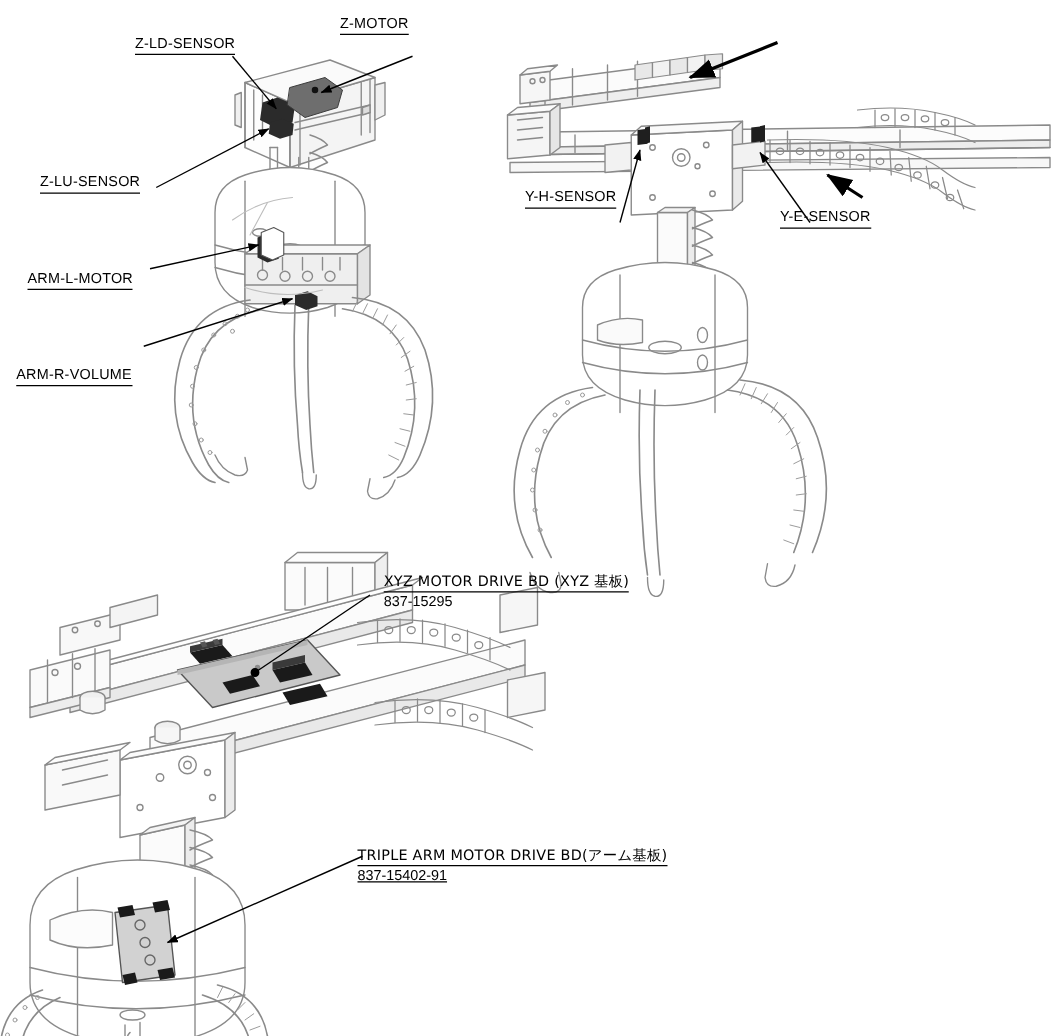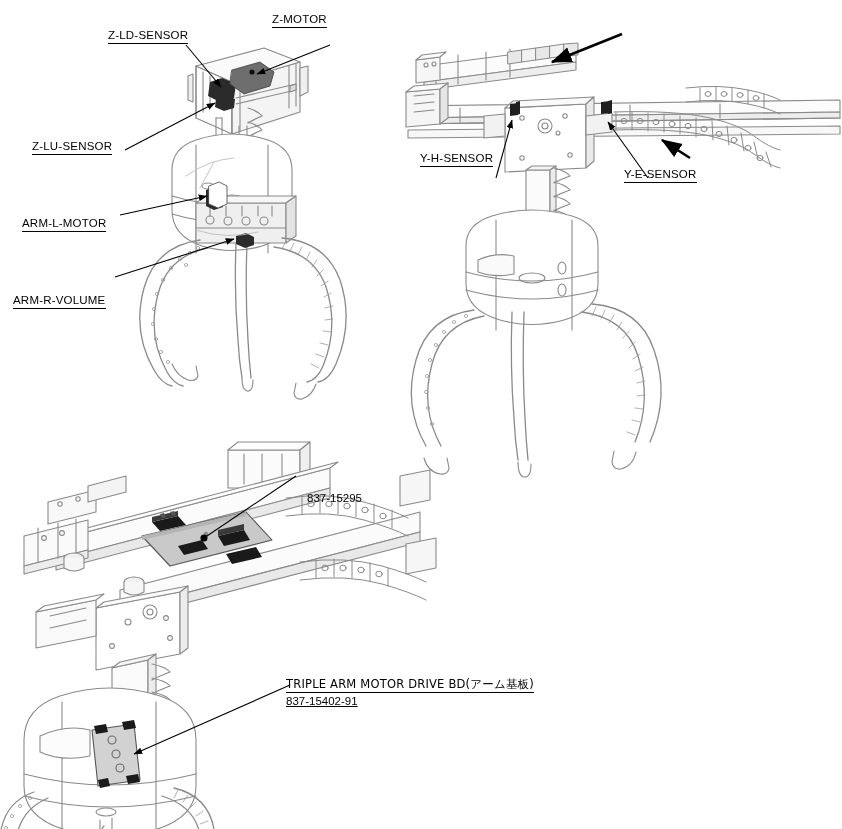--- a/index.html
+++ b/index.html
@@ -484,21 +484,24 @@
 
       <g stroke="#000" stroke-width="1.1" fill="none">
         <path d="M204 98 L296 36"></path>
         <circle cx="204" cy="98" r="3" fill="#000"></circle>
       </g>
       <g stroke="#000" stroke-width="1.1" fill="none" marker-end="url(#ah3)">
         <path d="M290 245 L134 314"></path>
       </g>
     </svg>
 
-    <div class="sub" style="left:307px;top:36px;margin-top:16px;">837-15295</div>
+    <div class="callout-text" style="left:307px;top:19px;">
+      <span class="ul jp">XYZ MOTOR DRIVE BD (XYZ 基板)</span>
+    </div>
+    <div class="sub" style="left:307px;top:36px;">837-15295</div>
 
     <div class="callout-text" style="left:286px;top:238px;">
       <span class="ul jp">TRIPLE ARM MOTOR DRIVE BD(アーム基板)</span>
     </div>
     <div class="sub" style="left:286px;top:255px;text-decoration:underline;">837-15402-91</div>
   </div>
 
 </div>
 
 </body></html>

